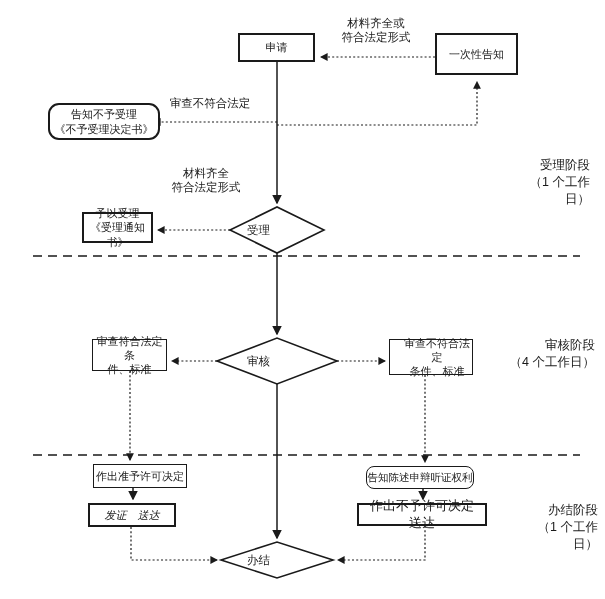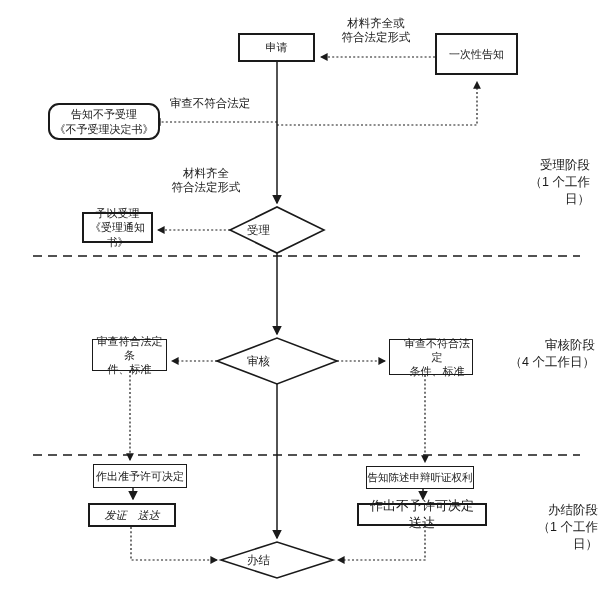--- a/index.html
+++ b/index.html
@@ -100,21 +100,21 @@
   <div class="box bold" style="left:48px;  top:103px; width:112px; height:37px;border-radius:11px;">告知不予受理
 《不予受理决定书》</div>
   <div class="box bold" style="left:82px;  top:212px; width:71px;  height:31px;">予以受理
 《受理通知书》</div>
   <div class="box" style="left:92px;  top:339px; width:75px;  height:32px;">审查符合法定条
 件、标准</div>
   <div class="box" style="left:389px; top:339px; width:84px;  height:36px;padding-left:12px;">审查不符合法定
 条件、标准</div>
   <div class="box" style="left:93px;  top:464px; width:94px;  height:24px;">作出准予许可决定</div>
   <div class="box bold" style="left:88px;  top:503px; width:88px;  height:24px;font-style:italic;">发证　送达</div>
-  <div class="box" style="left:366px; top:466px; width:108px; height:23px; font-size:10.5px;">告知陈述申辩听证权利</div>
+  <div class="box" style="left:366px; top:466px; width:108px; height:23px; font-size:10.5px;border-radius:8px;">告知陈述申辩听证权利</div>
   <div class="box bold" style="left:357px; top:503px; width:130px; height:23px; font-size:13px;">作出不予许可决定　送达</div>
 
   <div class="dlabel" style="left:247px; top:223px; width:60px;">受理</div>
   <div class="dlabel" style="left:247px; top:354px; width:60px;">审核</div>
   <div class="dlabel" style="left:247px; top:553px; width:60px;">办结</div>
 
   <div class="lbl" style="left:321px; top:16px;  width:110px;">材料齐全或
 符合法定形式</div>
   <div class="lbl" style="left:160px; top:96px;  width:100px;">审查不符合法定</div>
   <div class="lbl" style="left:156px; top:166px; width:100px;">材料齐全

